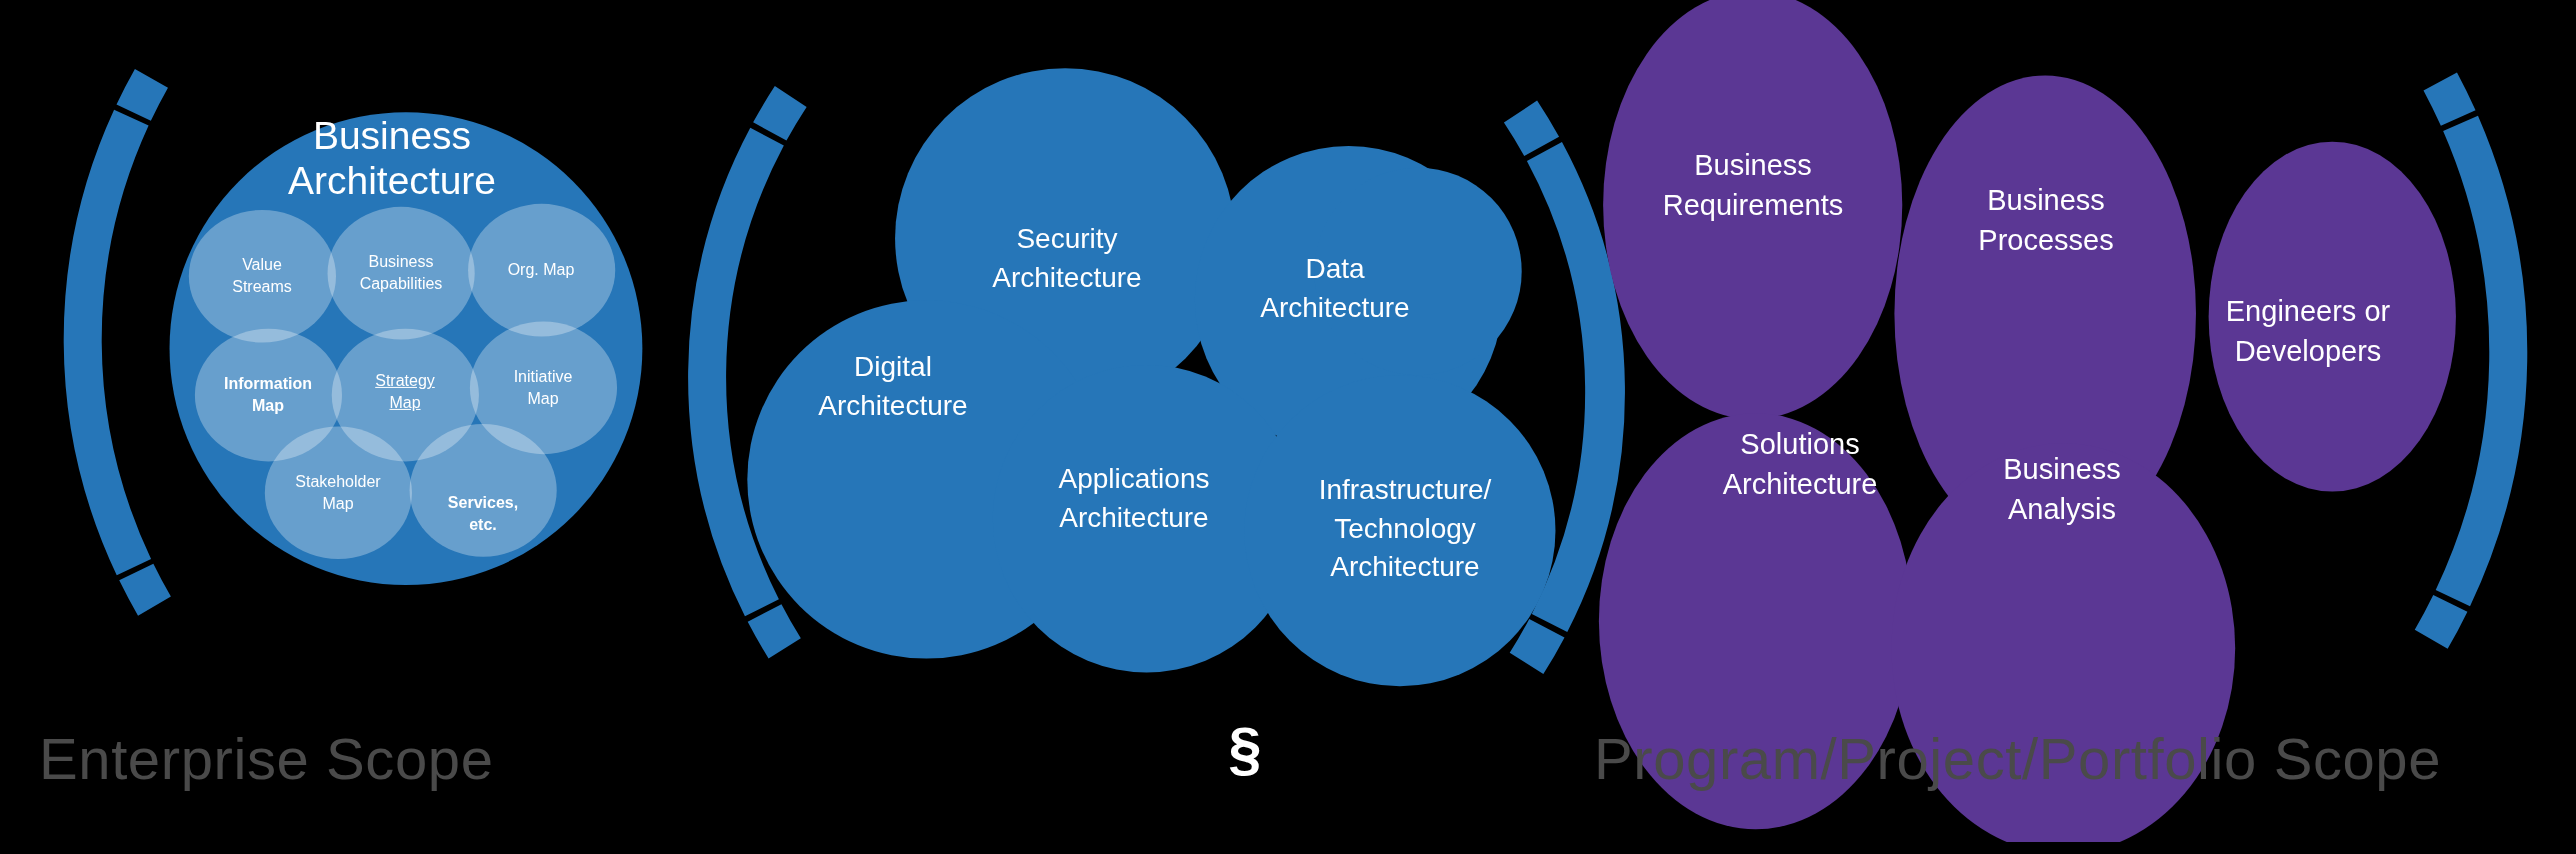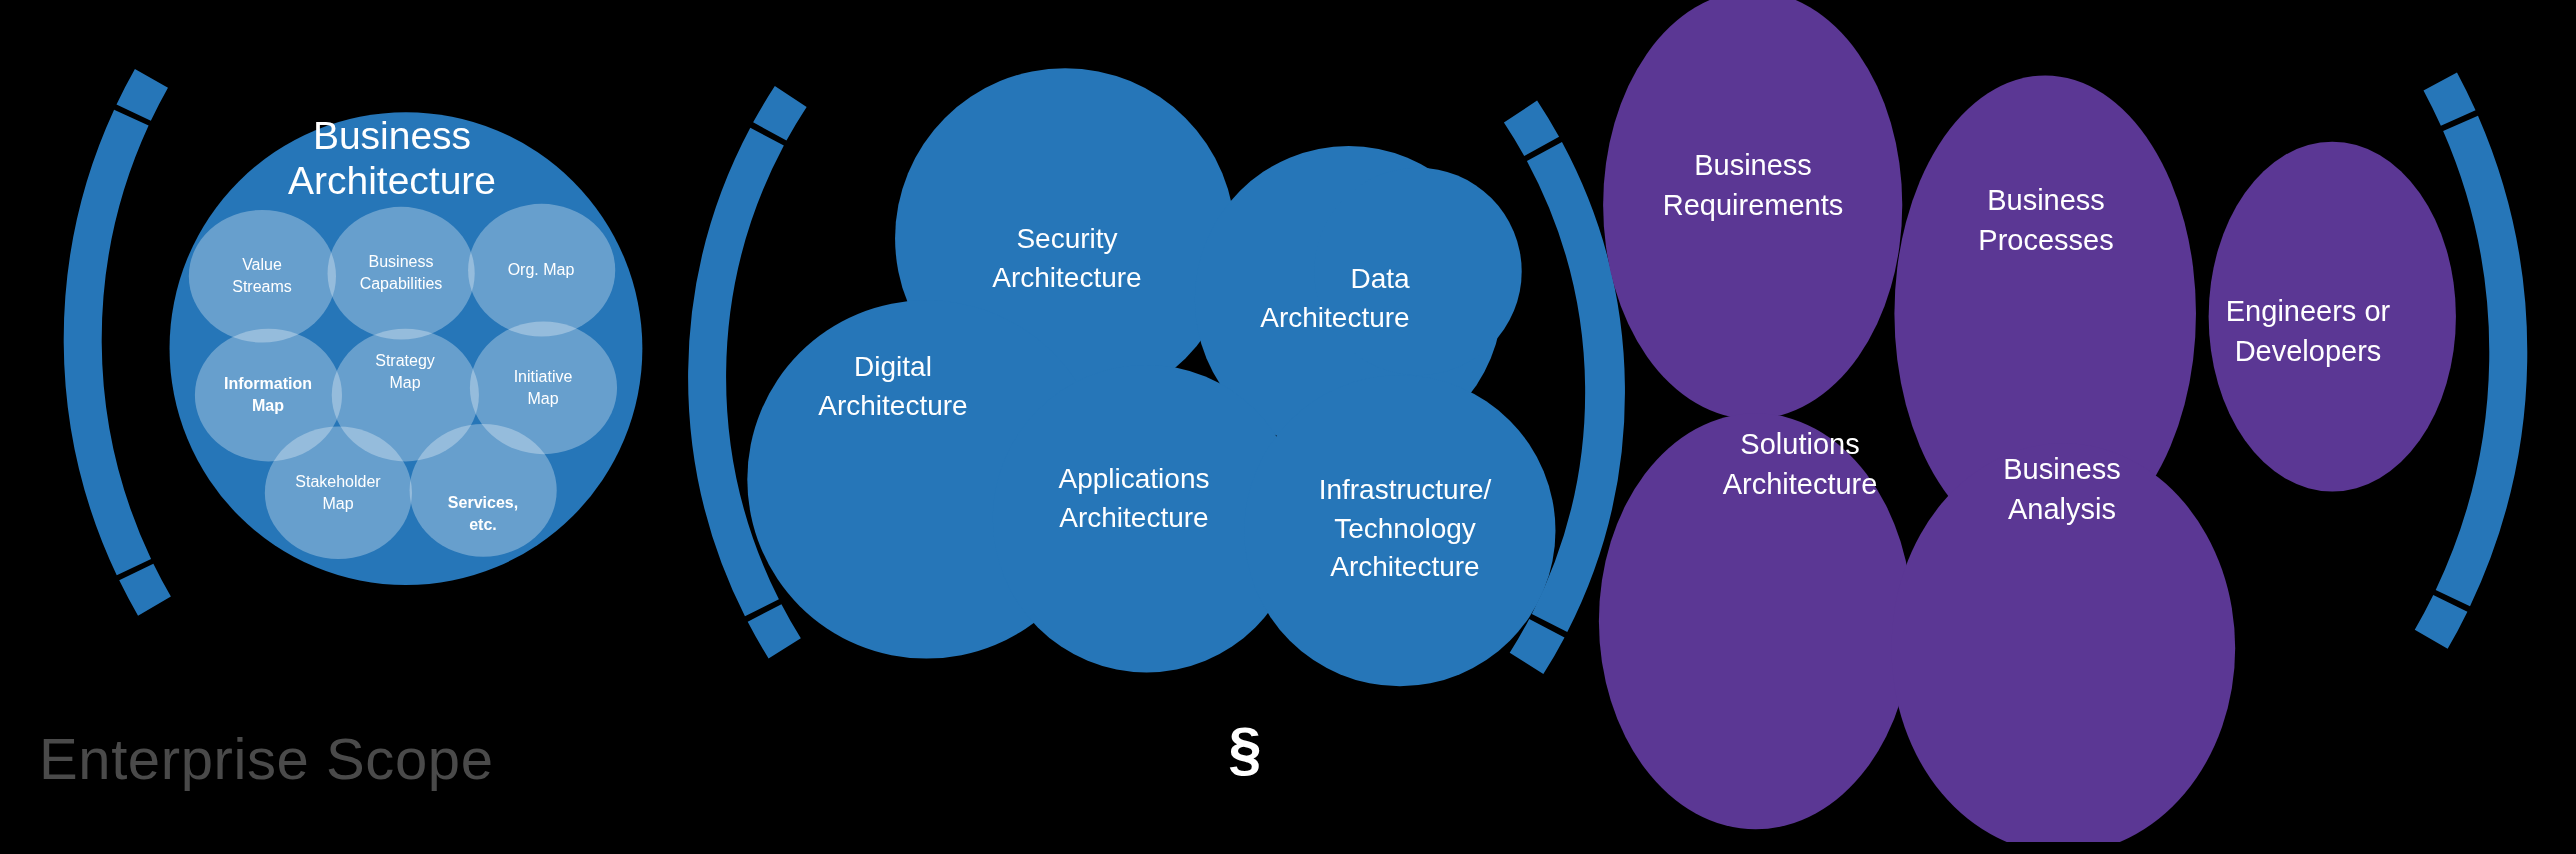--- a/index.html
+++ b/index.html
@@ -62,32 +62,32 @@
 
   <div class="lbl f-title" style="left:392px;top:158px;">Business
 Architecture</div>
   <div class="lbl f-bubble" style="left:262px;top:276px;">Value
 Streams</div>
   <div class="lbl f-bubble" style="left:401px;top:273px;">Business
 Capabilities</div>
   <div class="lbl f-bubble" style="left:541px;top:270px;">Org. Map</div>
   <div class="lbl f-bubble" style="left:268px;top:395px;font-weight:bold;">Information
 Map</div>
-  <div class="lbl f-bubble" style="left:405px;top:372px;">Strategy
+  <div class="lbl f-bubble" style="left:405px;top:392px;text-decoration:underline;">Strategy
 Map</div>
   <div class="lbl f-bubble" style="left:543px;top:388px;">Initiative
 Map</div>
   <div class="lbl f-bubble" style="left:338px;top:493px;">Stakeholder
 Map</div>
   <div class="lbl f-bubble" style="left:483px;top:514px;font-weight:bold;">Services,
 etc.</div>
 
   <div class="lbl f-cloud" style="left:1067px;top:259px;">Security
 Architecture</div>
-  <div class="lbl f-cloud" style="left:1335px;top:299px;text-align:right;">Data
+  <div class="lbl f-cloud" style="left:1335px;top:289px;">Data
 Architecture</div>
   <div class="lbl f-cloud" style="left:893px;top:387px;">Digital
 Architecture</div>
   <div class="lbl f-cloud" style="left:1134px;top:499px;">Applications
 Architecture</div>
   <div class="lbl f-cloud" style="left:1405px;top:529px;">Infrastructure/
 Technology
 Architecture</div>
   <div class="lbl f-symbol" style="left:1245px;top:749px;">§</div>
 
@@ -96,15 +96,16 @@
   <div class="lbl f-purple" style="left:2046px;top:220px;">Business
 Processes</div>
   <div class="lbl f-purple" style="left:2308px;top:331px;">Engineers or
 Developers</div>
   <div class="lbl f-purple" style="left:1800px;top:464px;">Solutions
 Architecture</div>
   <div class="lbl f-purple" style="left:2062px;top:489px;">Business
 Analysis</div>
 
   <div class="scope" style="left:39px;top:730px;">Enterprise Scope</div>
+  <div class="scope" style="left:1594px;top:730px;">Program/Project/Portfolio Scope</div>
 
 </div>
 
 
 </body></html>

